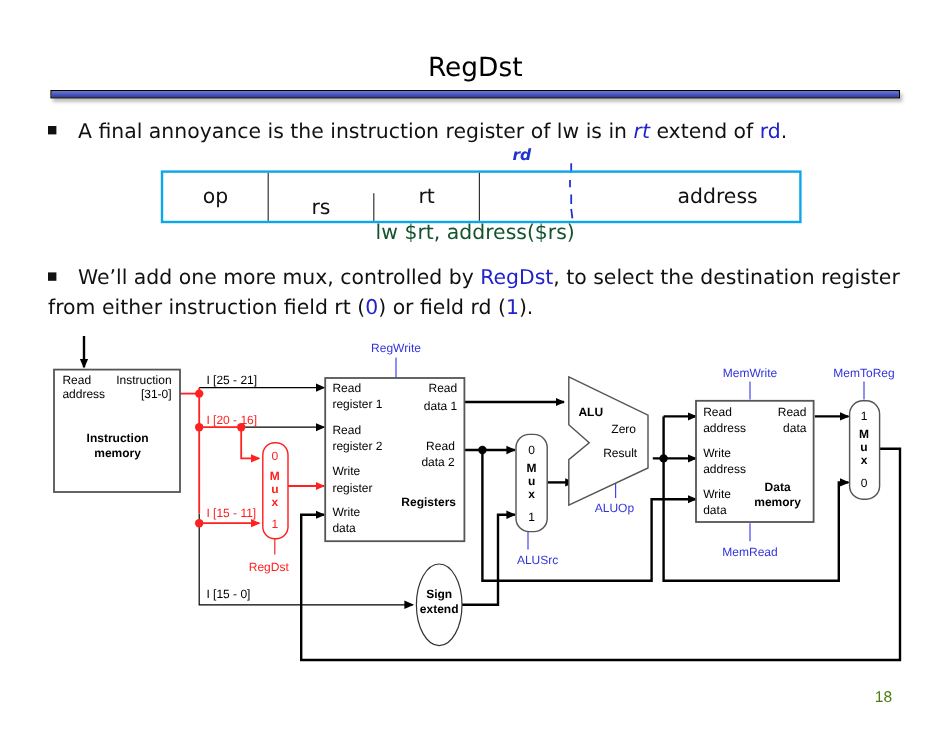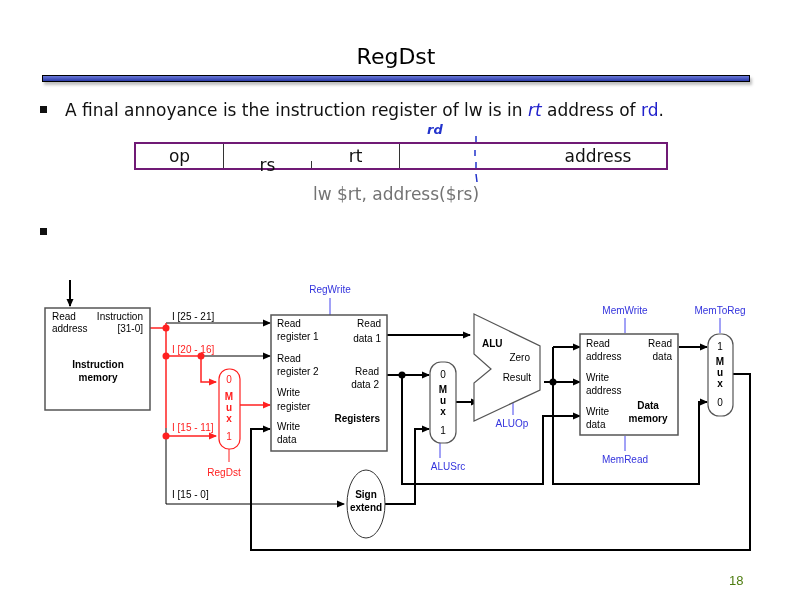--- a/index.html
+++ b/index.html
@@ -3,53 +3,53 @@
   <meta charset="utf-8">
   <style>
     html, body { margin: 0; padding: 0; background: #ffffff; }
     body { width: 792px; height: 612px; position: relative; overflow: hidden; font-family: "DejaVu Sans", sans-serif; }
     .title { position: absolute; left: 0; top: 44px; width: 792px; text-align: center; font-size: 22px; color: #000; font-family: "DejaVu Sans", sans-serif; }
     .title-rule { position: absolute; left: 42px; top: 75px; width: 706px; height: 5px; background: linear-gradient(#6a78d8, #2b3aa8); border: 1px solid #000; box-shadow: 2px 3px 3px rgba(0,0,0,0.25); }
     .bullet { position: absolute; left: 40px; font-size: 17px; color: #111; line-height: 25px; }
     .bullet .sq { display: inline-block; width: 7px; height: 7px; background: #111; margin-right: 18px; vertical-align: middle; position: relative; top: -2px; }
     .blue { color: #2222cc; }
     .blue-i { color: #2222cc; font-style: italic; }
-    .fmt-table { position: absolute; left: 134px; top: 142px; width: 534px; height: 28px; border: 2px solid #701a75; display: flex; box-sizing: border-box; }
+    .fmt-table { position: absolute; left: 134px; top: 142px; width: 534px; height: 44px; border: 2px solid #0ea5e9; display: flex; box-sizing: border-box; }
     .fmt-cell { border-right: 1.5px solid #333; display: flex; align-items: center; justify-content: center; font-size: 17px; color: #111; box-sizing: border-box; }
     .fmt-cell:last-child { border-right: none; }
-    .caption { position: absolute; left: 0; width: 792px; top: 184px; text-align: center; font-size: 17px; color: #737373; }
+    .caption { position: absolute; left: 0; width: 792px; top: 184px; text-align: center; font-size: 17px; color: #14532d; }
     .pagenum { position: absolute; left: 729px; top: 573px; font-size: 13px; color: #4d7c0f; font-family: "Liberation Sans", sans-serif; }
     svg text { font-family: "Liberation Sans", sans-serif; }
     .annot { position: absolute; color: #2233cc; font-family: "DejaVu Sans", sans-serif; font-style: italic; font-weight: bold; font-size: 13px; }
   </style>
 </head>
 <body>
 
 <div class="title">RegDst</div>
 <div class="title-rule"></div>
 
 <div class="bullet" style="top:98px;">
-  <span class="sq"></span><span><span>A final annoyance is the instruction register of lw is in </span><span class="blue-i">rt</span><span> address of </span><span class="blue">rd</span><span>.</span></span>
+  <span class="sq"></span><span><span>A final annoyance is the instruction register of lw is in </span><span class="blue-i">rt</span><span> extend of </span><span class="blue">rd</span><span>.</span></span>
 </div>
 
 <div class="annot" style="left:427px; top:122px;">rd</div>
 <svg style="position:absolute; left:470px; top:134px;" width="12" height="50">
   <path d="M6 2 L6 10 M5 16 L5 22 M6 28 L6 36 M6 40 L7 48" stroke="#2233cc" stroke-width="1.5" fill="none"></path>
 </svg>
 
 <div class="fmt-table">
   <div class="fmt-cell" style="width:88px;">op</div>
   <div class="fmt-cell" style="width:88px;margin-top:17px;">rs</div>
   <div class="fmt-cell" style="width:88px;">rt</div>
   <div class="fmt-cell" style="flex:1; padding-left:130px;">address</div>
 </div>
 <div class="caption">lw $rt, address($rs)</div>
 
 <div class="bullet" style="top:220px; width:720px;">
-  <span class="sq"></span>
+  <span class="sq"></span><span><span>We’ll add one more mux, controlled by </span><span class="blue">RegDst</span><span>, to select the destination register from either instruction field rt (</span><span class="blue">0</span><span>) or field rd (</span><span class="blue">1</span><span>).</span></span>
 </div>
 
 <svg style="position:absolute; left:0; top:0;" width="792" height="612">
   <defs>
     <marker id="ab" markerWidth="8" markerHeight="8" refX="7" refY="4" orient="auto" markerUnits="userSpaceOnUse">
       <path d="M0,0.5 L8,4 L0,7.5 z" fill="#000"></path>
     </marker>
     <marker id="ar" markerWidth="8" markerHeight="8" refX="7" refY="4" orient="auto" markerUnits="userSpaceOnUse">
       <path d="M0,0.5 L8,4 L0,7.5 z" fill="#ff2020"></path>
     </marker>

